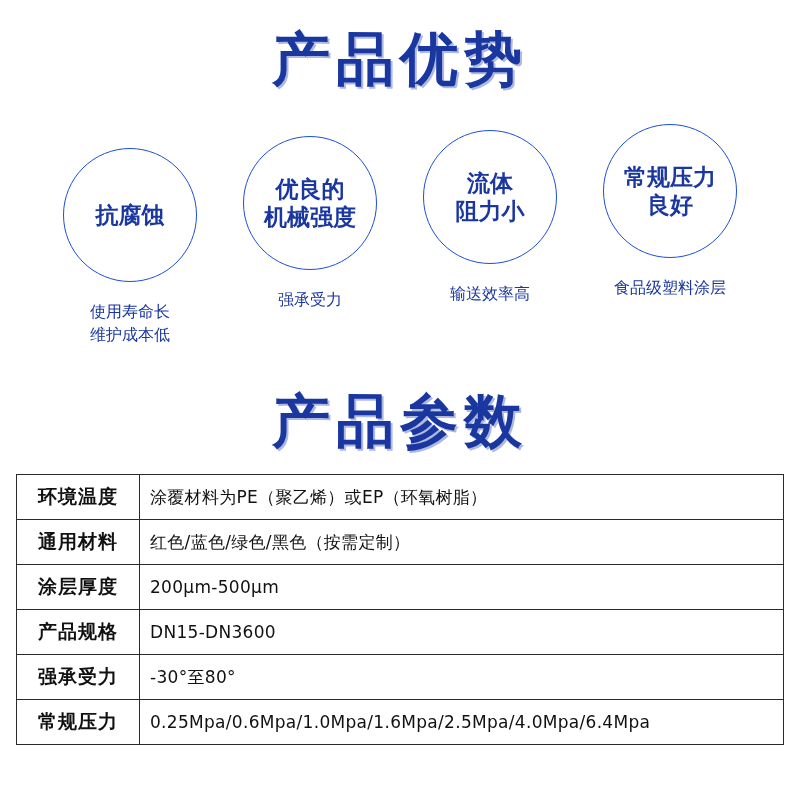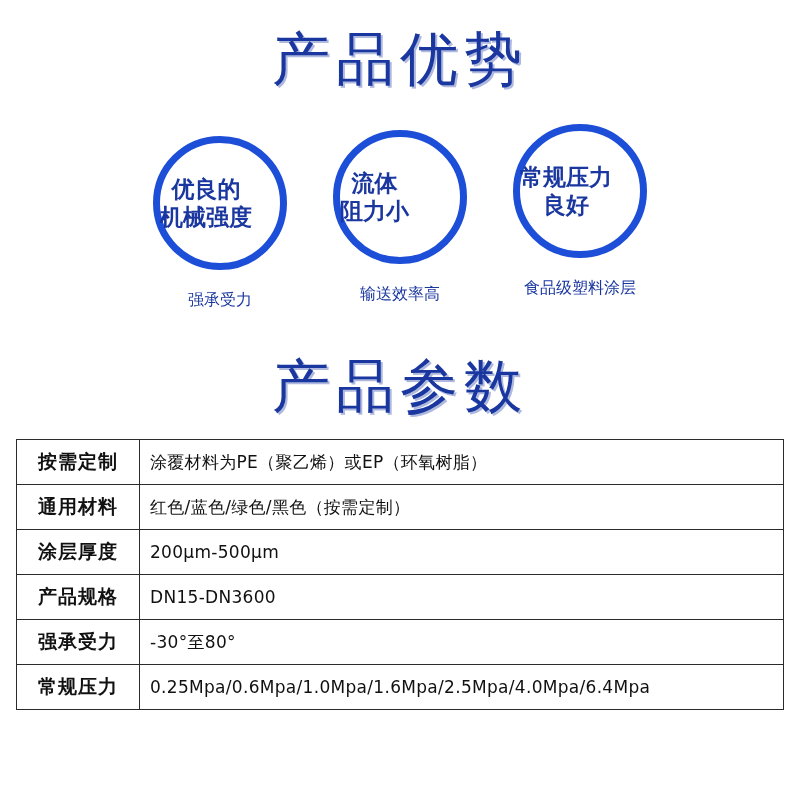--- a/index.html
+++ b/index.html
@@ -13,21 +13,21 @@
     font-family: "Liberation Sans", sans-serif;
     color: #1a3a8f;
     overflow: hidden;
     position: relative;
   }
 
   
   .section-title {
     text-align: center;
     font-family: "DejaVu Sans", sans-serif;
-    font-weight: normal;
+    font-weight: bold;
     color: #1a37a0;
     letter-spacing: 6px;
   }
   #advantages-title {
     font-size: 58px;
     line-height: 1;
     padding-top: 30px;
     text-shadow: 2px 2px 0 rgba(26,55,160,0.35);
   }
 
@@ -41,24 +41,24 @@
   .circle-item {
     width: 164px;
     display: flex;
     flex-direction: column;
     align-items: center;
   }
   .circle {
     width: 134px;
     height: 134px;
     border-radius: 50%;
-    border: 7px solid #1d4ed8;
+    border: 1px solid #1d4ed8;
     display: flex;
     align-items: center;
-    justify-content: flex-start;
+    justify-content: center;
     text-align: center;
     box-sizing: border-box;
   }
   .circle-text {
     font-size: 23px;
     font-weight: bold;
     line-height: 1.22;
     color: #1a37a0;
     font-family: "DejaVu Sans", sans-serif;
     white-space: pre-line;
@@ -119,20 +119,27 @@
   }
 </style>
 </head>
 <body>
 
 <div>
   <div class="section-title" id="advantages-title">产品优势</div>
 
   <div class="circles-row">
 
+    <div class="circle-item c0">
+      <div class="circle">
+        <div class="circle-text">抗腐蚀</div>
+      </div>
+      <div class="circle-caption">使用寿命长
+维护成本低</div>
+    </div>
 
     <div class="circle-item c1">
       <div class="circle">
         <div class="circle-text">优良的
 机械强度</div>
       </div>
       <div class="circle-caption">强承受力</div>
     </div>
 
     <div class="circle-item c2">
@@ -154,21 +161,21 @@
   </div>
 </div>
 
 <div>
   <div class="section-title" id="params-title">产品参数</div>
 
   <div class="table-wrap">
     <table class="params">
       <tbody>
         <tr>
-          <td class="param-label">按需定制</td>
+          <td class="param-label">环境温度</td>
           <td class="param-value">涂覆材料为PE（聚乙烯）或EP（环氧树脂）</td>
         </tr>
         <tr>
           <td class="param-label">通用材料</td>
           <td class="param-value">红色/蓝色/绿色/黑色（按需定制）</td>
         </tr>
         <tr>
           <td class="param-label">涂层厚度</td>
           <td class="param-value">200μm-500μm</td>
         </tr>

